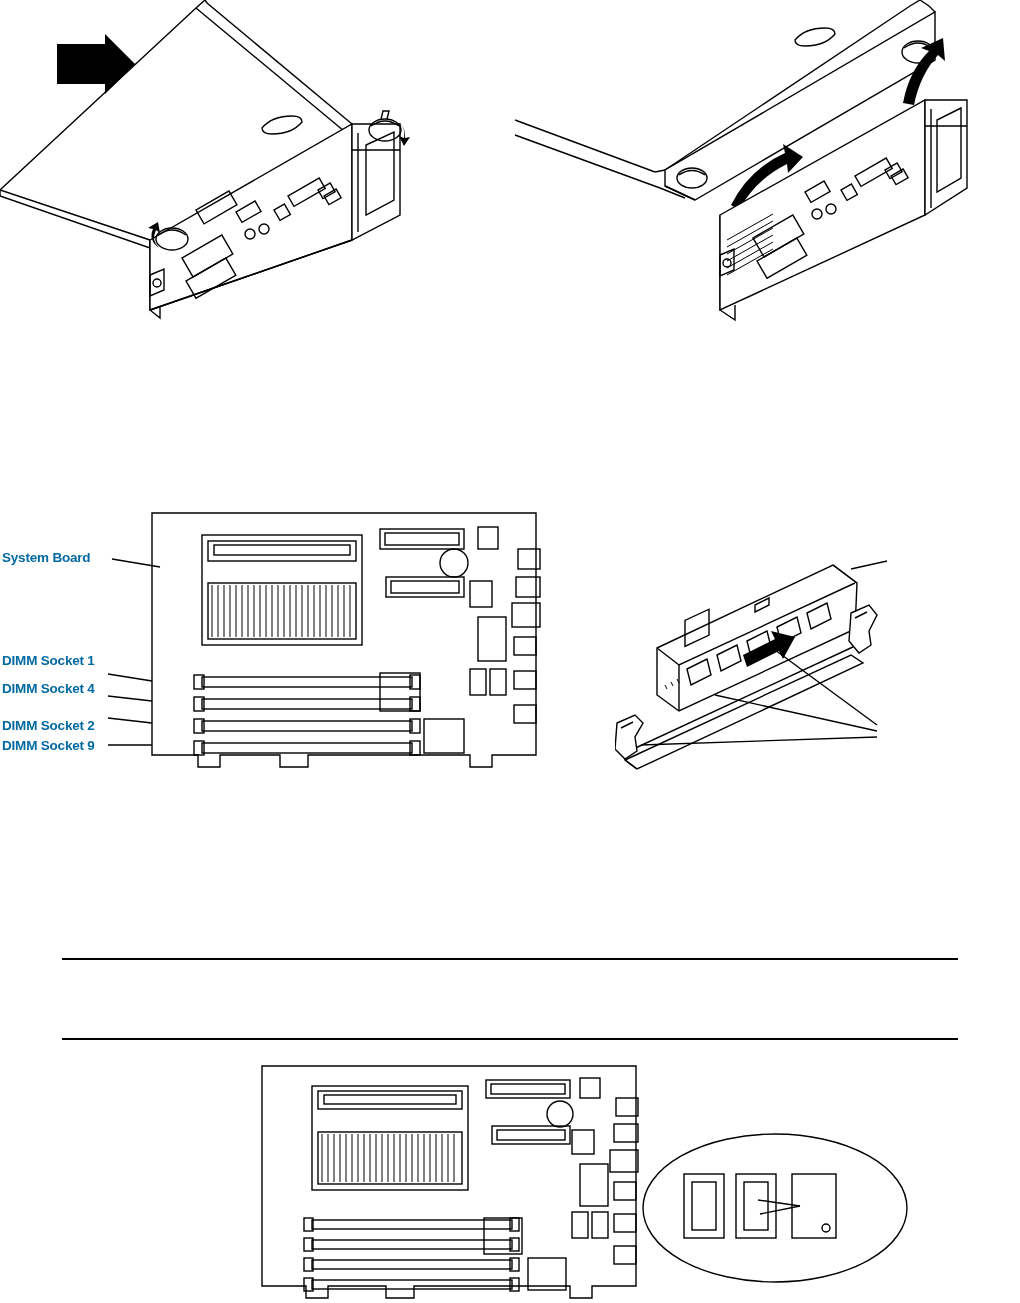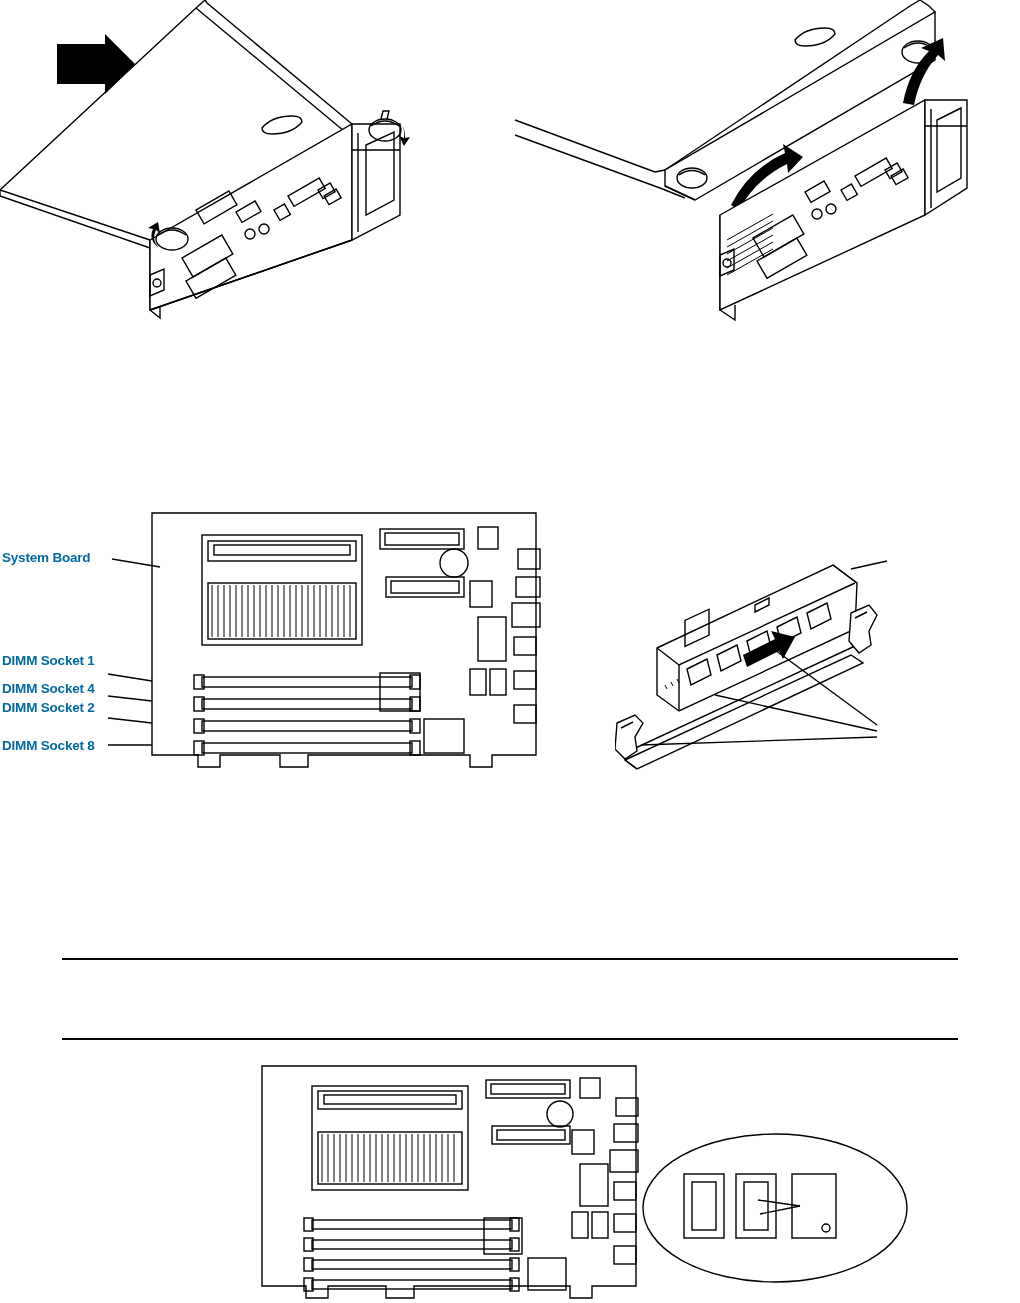--- a/index.html
+++ b/index.html
@@ -252,22 +252,22 @@
       <path d="M108 169 L152 176"></path>
       <path d="M108 191 L152 196"></path>
       <path d="M108 213 L152 218"></path>
       <path d="M108 240 L152 240"></path>
     </svg>
   </div>
 
   <div class="label" style="left:2px; top:550px;">System Board</div>
   <div class="label" style="left:2px; top:653px;">DIMM Socket 1</div>
   <div class="label" style="left:2px; top:681px;">DIMM Socket 4</div>
-  <div class="label" style="left:2px; top:700px;">DIMM Socket 2</div>
-  <div class="label" style="left:2px; top:738px;">DIMM Socket 8</div>
+  <div class="label" style="left:2px; top:718px;">DIMM Socket 2</div>
+  <div class="label" style="left:2px; top:738px;">DIMM Socket 9</div>
 
   <div class="fig" style="left:615px; top:545px; width:300px; height:235px;">
     <svg width="300" height="235" viewBox="0 0 300 235" fill="none" stroke="#000" stroke-width="1.4">
 
       <g>
         <path d="M42 103 L218 20 L242 38 L240 84 L64 166 L42 150 Z" fill="#fff"></path>
         <path d="M42 103 L64 120 L240 38"></path>
         <path d="M64 120 L64 166"></path>
         <path d="M218 20 L242 38"></path>
 

